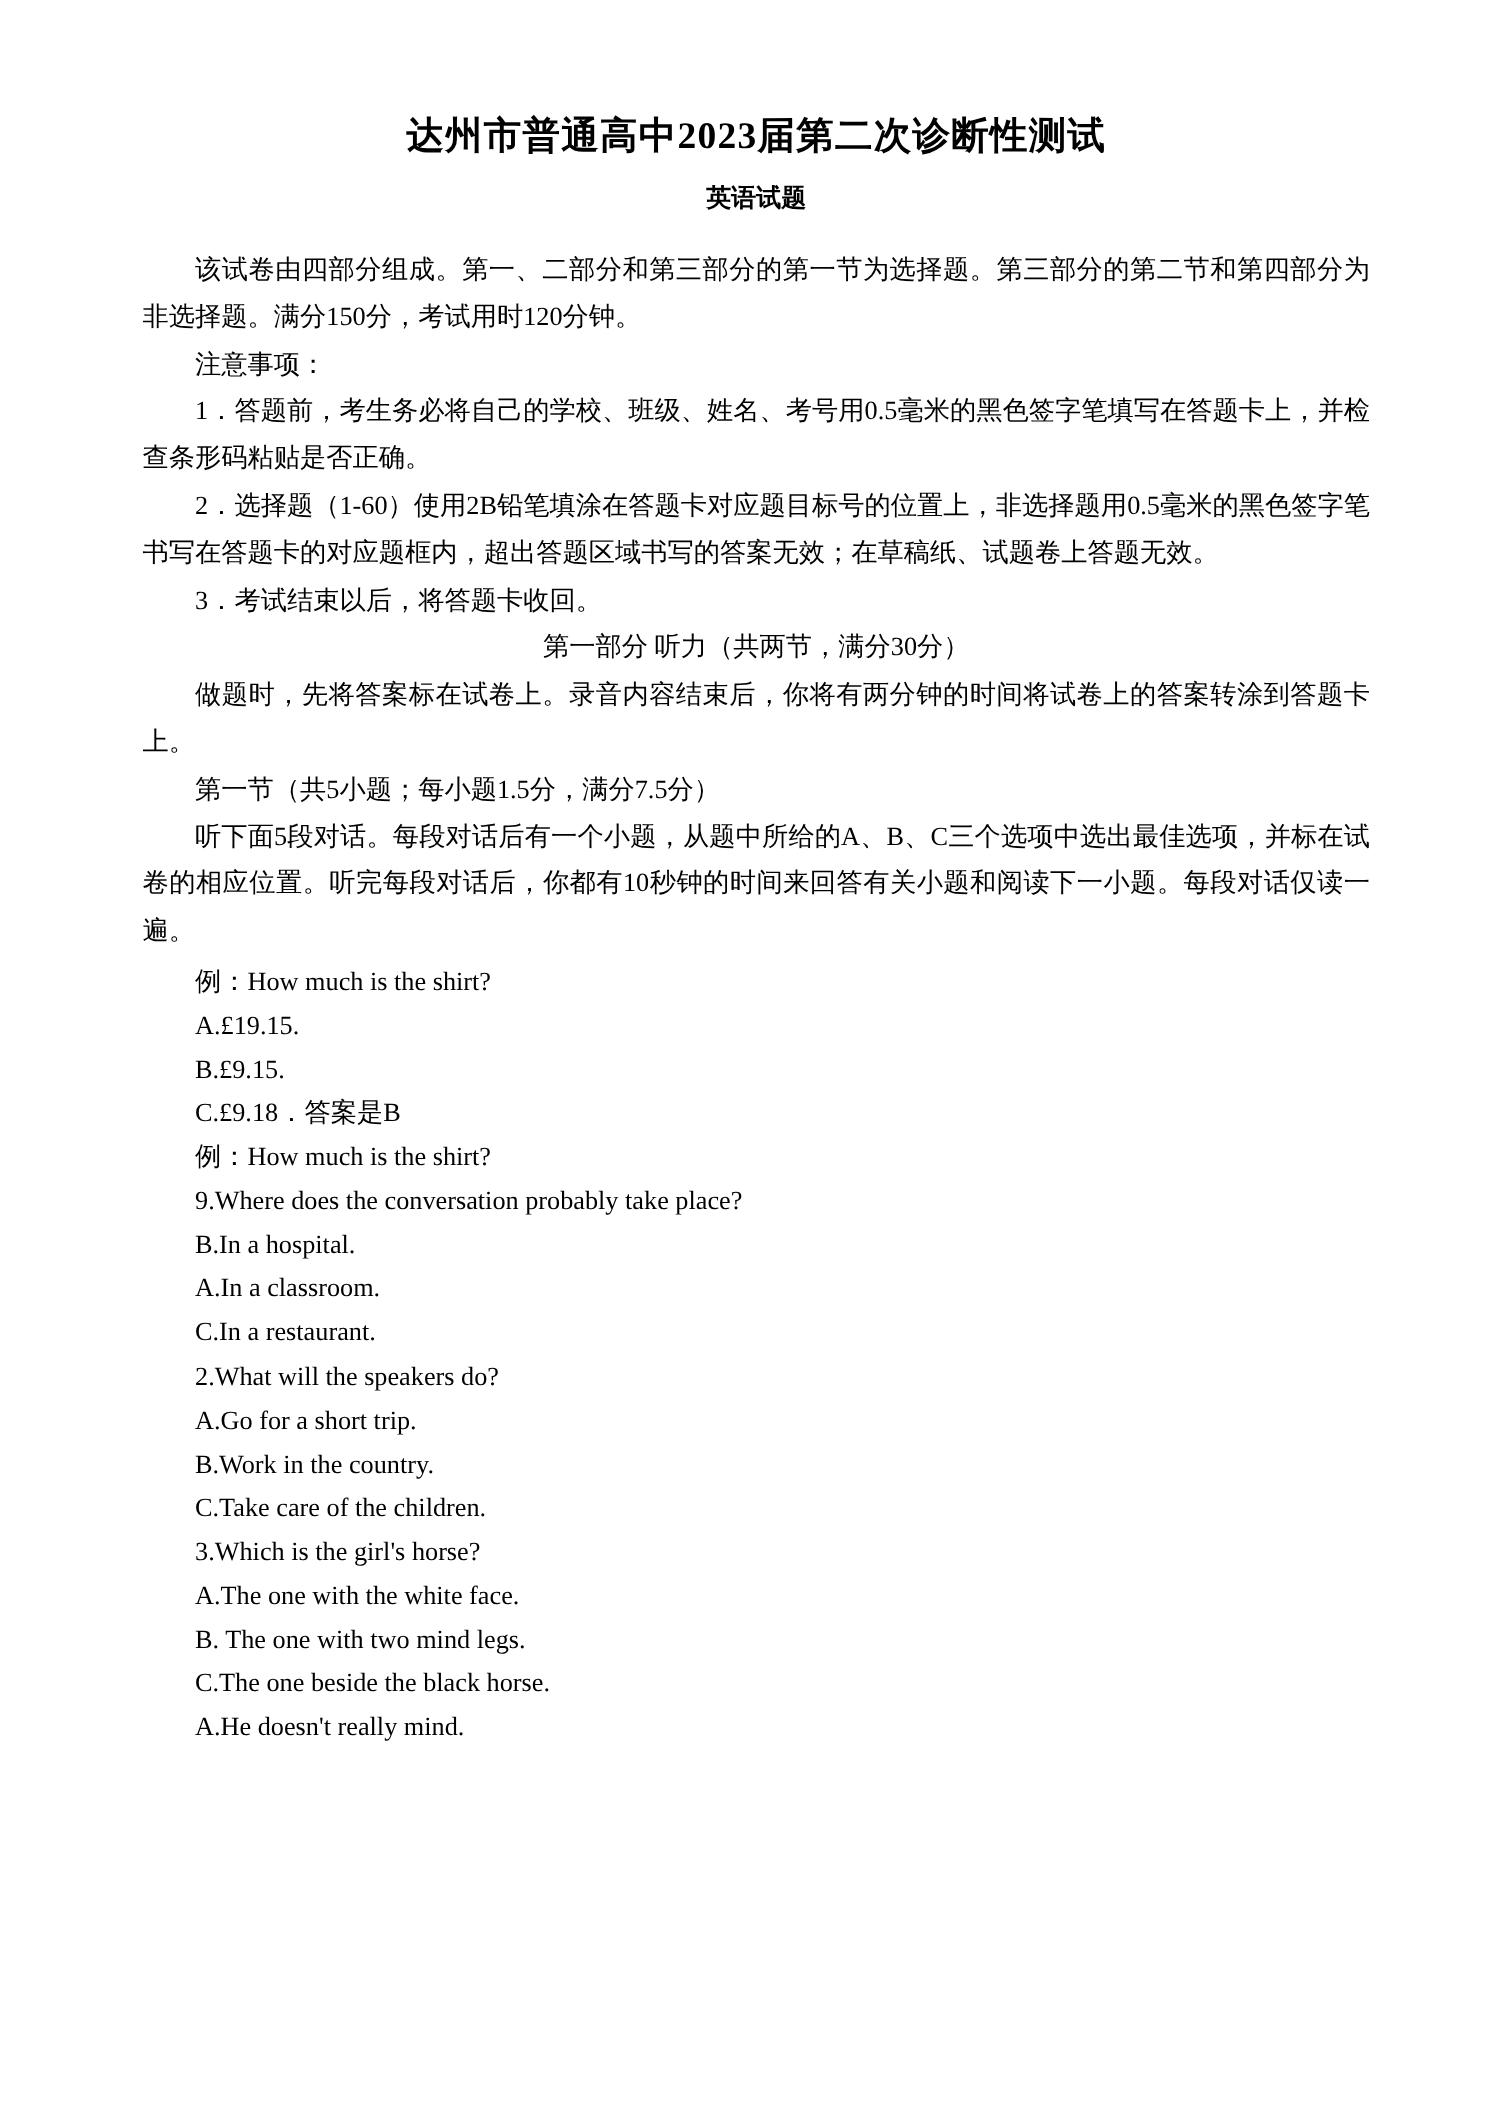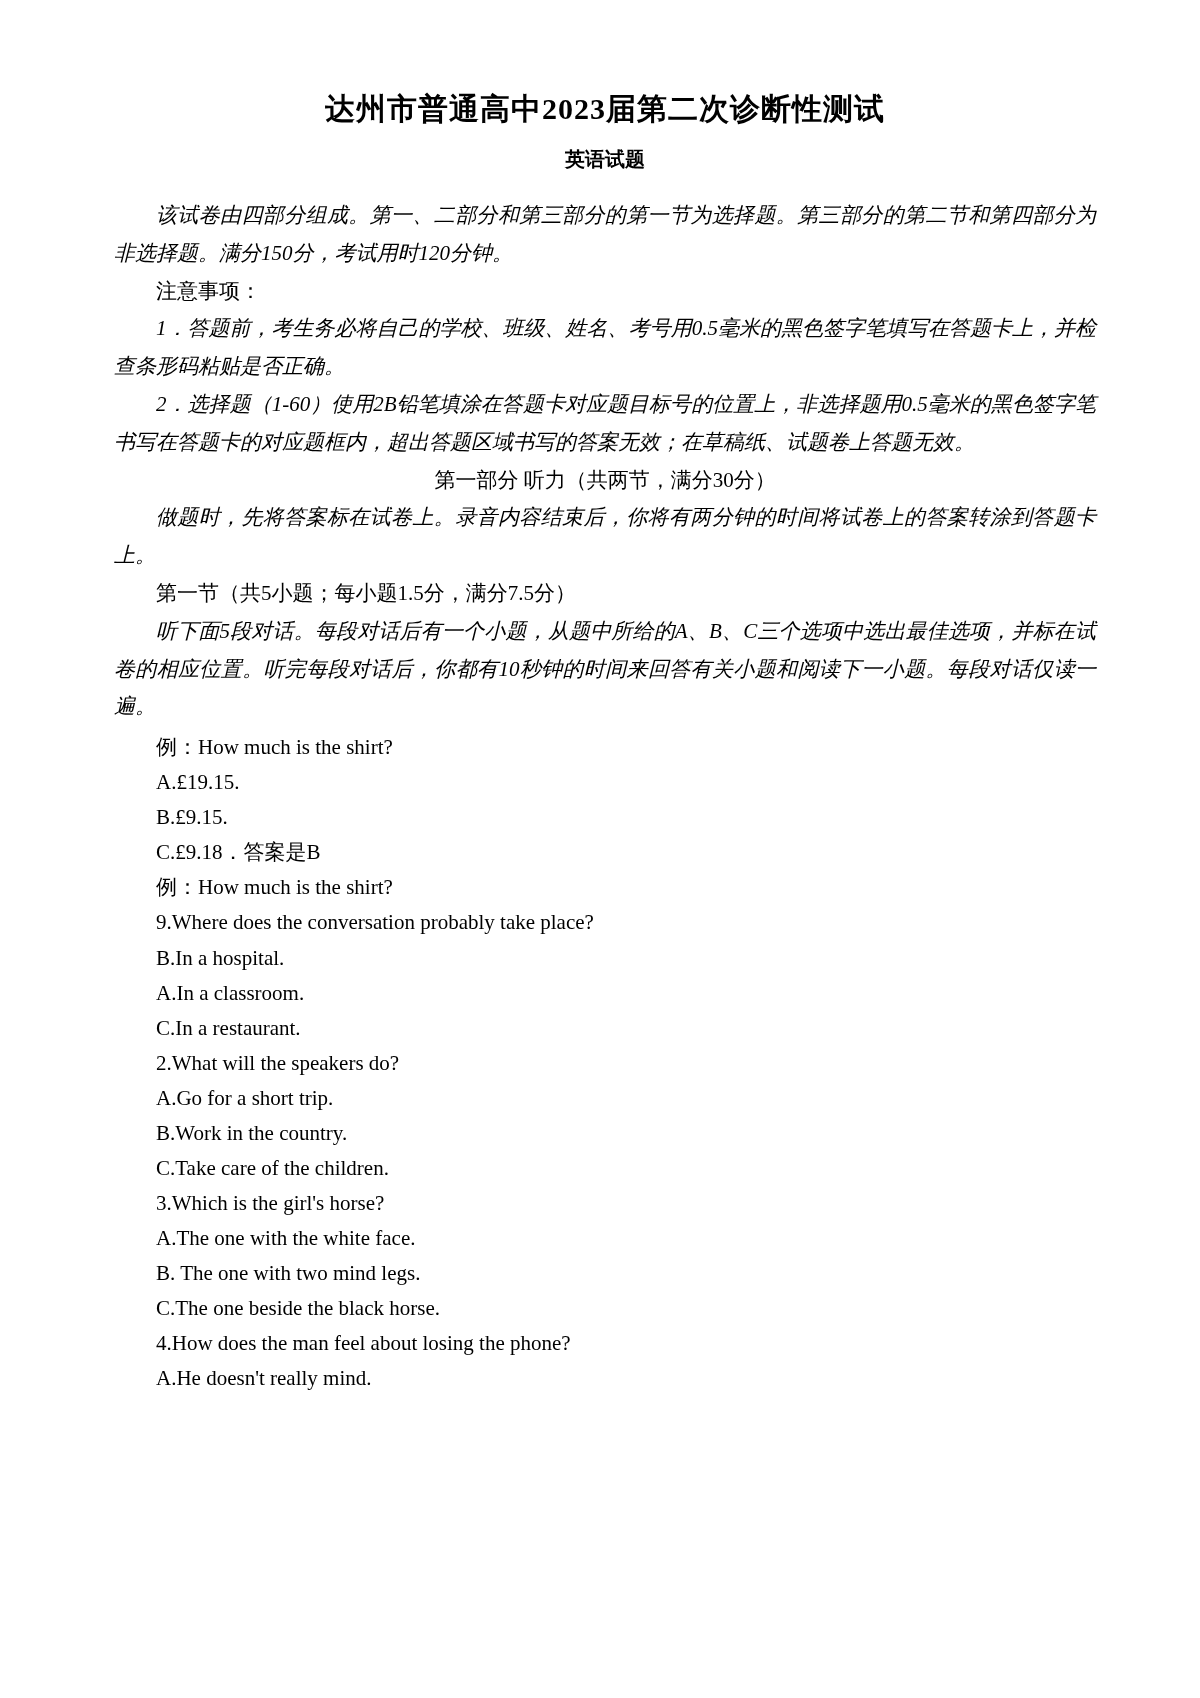--- a/index.html
+++ b/index.html
@@ -33,21 +33,20 @@
     font-size: 20px;
     font-weight: 700;
     text-align: center;
     margin: 0 0 24px 0;
     line-height: 1.4;
   }
   p.para {
     margin: 0;
     text-indent: 2em;
     text-align: justify;
-    font-style: italic;
   }
   p.line {
     margin: 0;
     padding-left: 2em;
   }
   p.center-head {
     margin: 0;
     text-align: center;
   }
   .q-block p {
@@ -64,20 +63,21 @@
 
 <div class="page">
 
   <h1 class="doc-title">达州市普通高中2023届第二次诊断性测试</h1>
   <h2 class="doc-subtitle">英语试题</h2>
 
   <p class="para">该试卷由四部分组成。第一、二部分和第三部分的第一节为选择题。第三部分的第二节和第四部分为非选择题。满分150分，考试用时120分钟。</p>
   <p class="line">注意事项：</p>
   <p class="para">1．答题前，考生务必将自己的学校、班级、姓名、考号用0.5毫米的黑色签字笔填写在答题卡上，并检查条形码粘贴是否正确。</p>
   <p class="para">2．选择题（1-60）使用2B铅笔填涂在答题卡对应题目标号的位置上，非选择题用0.5毫米的黑色签字笔书写在答题卡的对应题框内，超出答题区域书写的答案无效；在草稿纸、试题卷上答题无效。</p>
+  <p class="para">3．考试结束以后，将答题卡收回。</p>
 
   <p class="center-head">第一部分 听力（共两节，满分30分）</p>
   <p class="para">做题时，先将答案标在试卷上。录音内容结束后，你将有两分钟的时间将试卷上的答案转涂到答题卡上。</p>
 
   <p class="line">第一节（共5小题；每小题1.5分，满分7.5分）</p>
   <p class="para">听下面5段对话。每段对话后有一个小题，从题中所给的A、B、C三个选项中选出最佳选项，并标在试卷的相应位置。听完每段对话后，你都有10秒钟的时间来回答有关小题和阅读下一小题。每段对话仅读一遍。</p>
 
   <div class="q-block example-gap">
     <p>例：How much is the shirt?</p>
     <p>A.£19.15.</p>
@@ -101,17 +101,16 @@
   </div>
 
   <div class="q-block">
     <p>3.Which is the girl's horse?</p>
     <p>A.The one with the white face.</p>
     <p>B. The one with two mind legs.</p>
     <p>C.The one beside the black horse.</p>
   </div>
 
   <div class="q-block">
-    <p>4.How does the man feel about losing the phone?</p>
     <p>A.He doesn't really mind.</p>
   </div>
 
 </div>
 
 </body></html>

